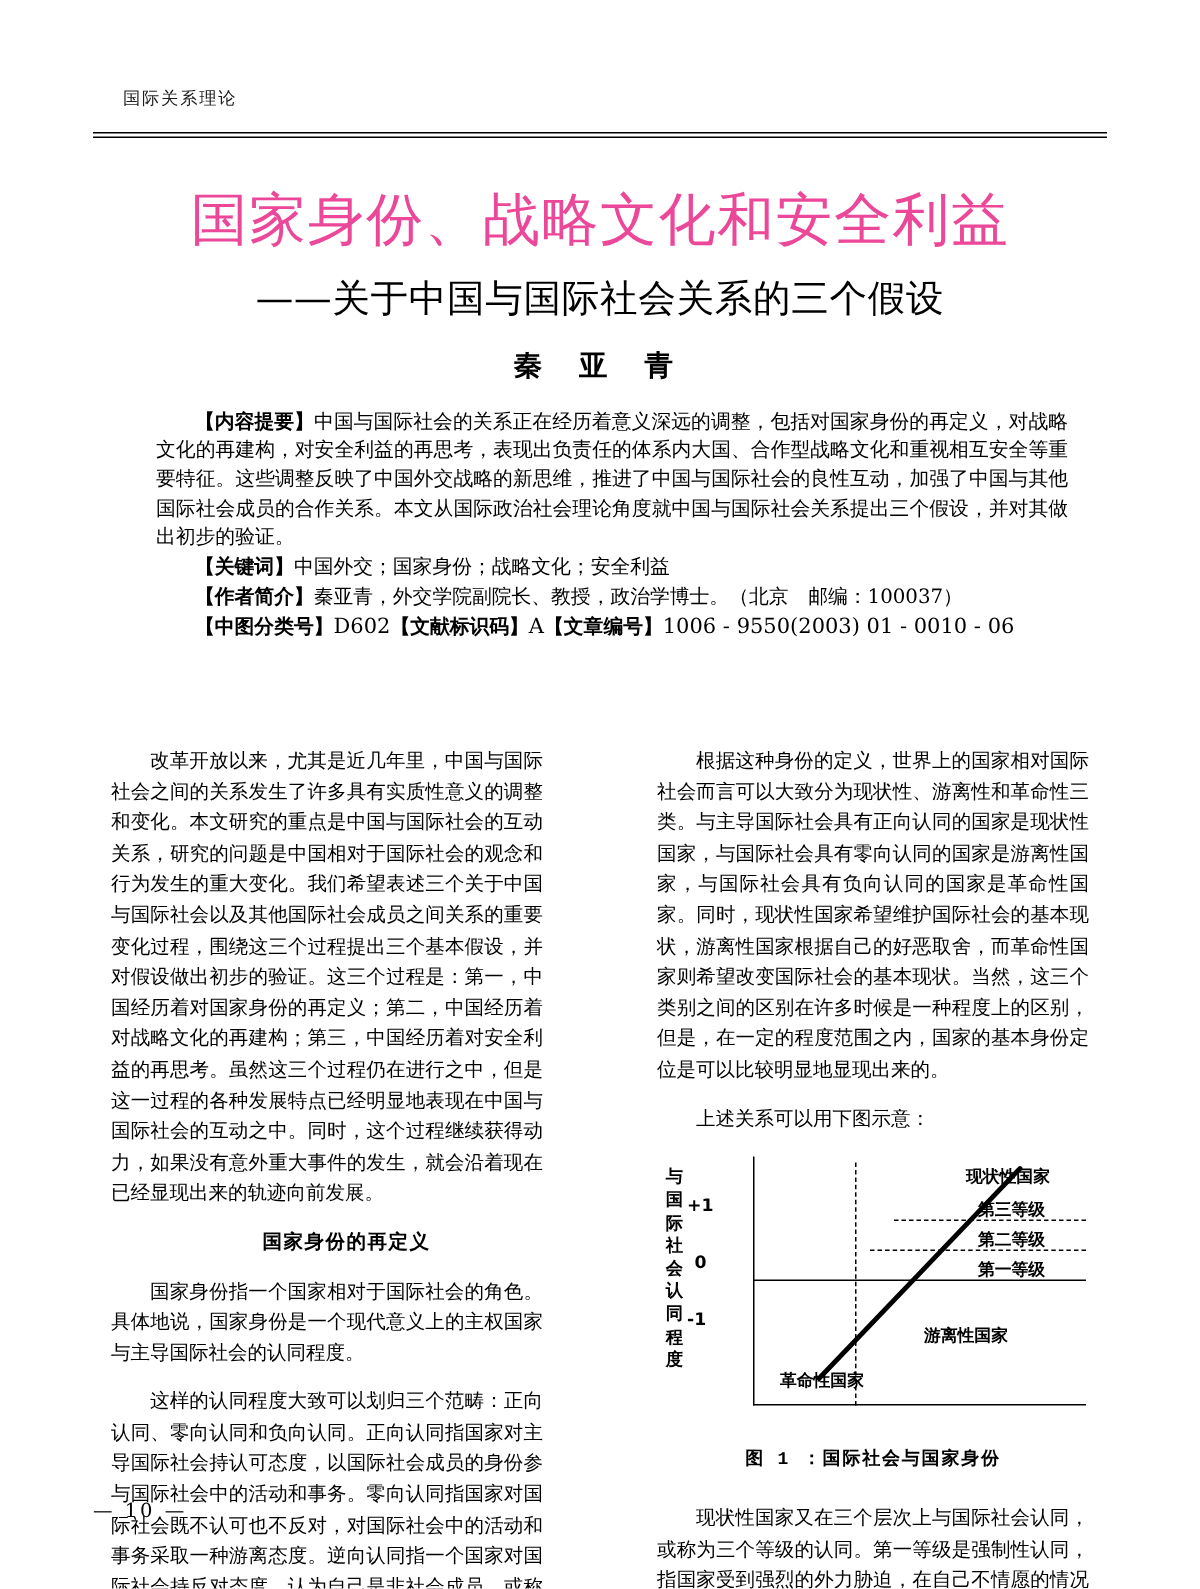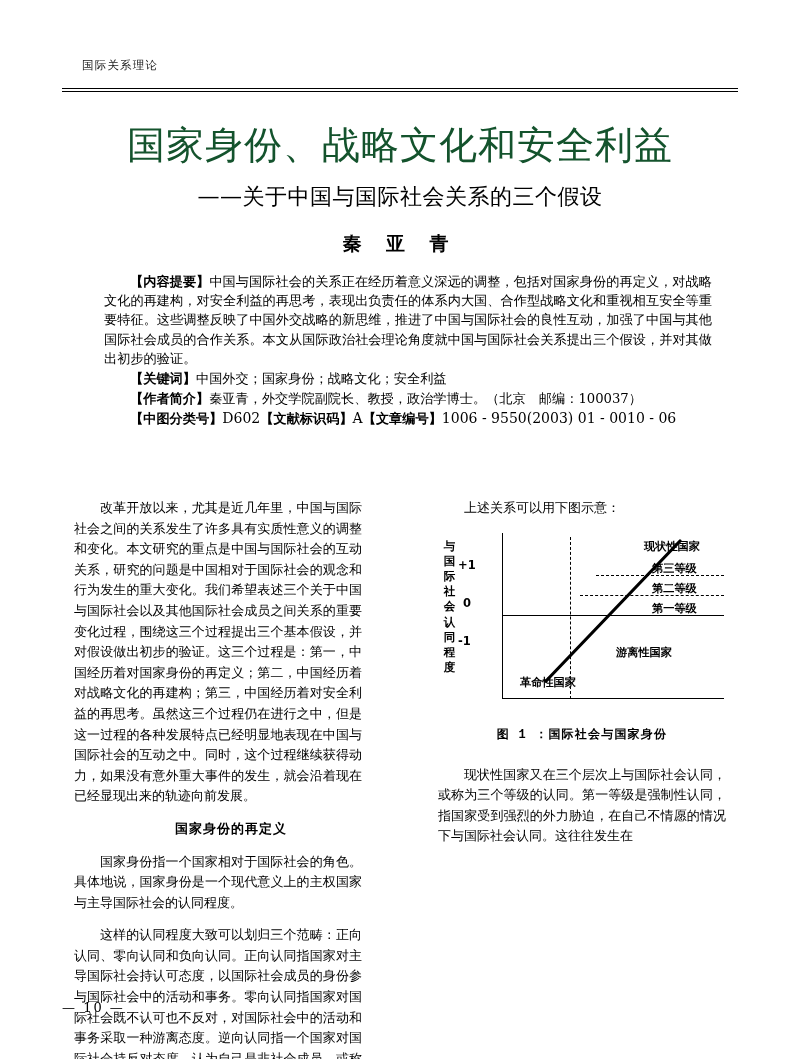--- a/index.html
+++ b/index.html
@@ -44,35 +44,35 @@
     box-sizing: border-box;
   }
 
   
   .title {
     position: absolute;
     left: 0;
     right: 0;
     top: 127px;
     text-align: center;
-    font-family: Liberation Mono, monospace;
+    font-family: Liberation Serif, serif;
     font-size: 38px;
     font-weight: 400;
     letter-spacing: 1px;
     line-height: 1.1;
-    color: #14532d;
+    color: #ec4899;
   }
   .subtitle {
     position: absolute;
     left: 0;
     right: 0;
     top: 182px;
     text-align: center;
     font-family: "DejaVu Serif", "Liberation Serif", serif;
-    font-size: 22px;
+    font-size: 25px;
     letter-spacing: 0.5px;
     color: #000;
   }
   .author {
     position: absolute;
     left: 0;
     right: 0;
     top: 231px;
     text-align: center;
     font-family: "DejaVu Serif", "Liberation Serif", serif;
@@ -307,20 +307,21 @@
   </div>
 
   <div class="col col-left">
     <p>改革开放以来，尤其是近几年里，中国与国际社会之间的关系发生了许多具有实质性意义的调整和变化。本文研究的重点是中国与国际社会的互动关系，研究的问题是中国相对于国际社会的观念和行为发生的重大变化。我们希望表述三个关于中国与国际社会以及其他国际社会成员之间关系的重要变化过程，围绕这三个过程提出三个基本假设，并对假设做出初步的验证。这三个过程是：第一，中国经历着对国家身份的再定义；第二，中国经历着对战略文化的再建构；第三，中国经历着对安全利益的再思考。虽然这三个过程仍在进行之中，但是这一过程的各种发展特点已经明显地表现在中国与国际社会的互动之中。同时，这个过程继续获得动力，如果没有意外重大事件的发生，就会沿着现在已经显现出来的轨迹向前发展。</p>
     <p class="section-head">国家身份的再定义</p>
     <p>国家身份指一个国家相对于国际社会的角色。具体地说，国家身份是一个现代意义上的主权国家与主导国际社会的认同程度。</p>
     <p>这样的认同程度大致可以划归三个范畴：正向认同、零向认同和负向认同。正向认同指国家对主导国际社会持认可态度，以国际社会成员的身份参与国际社会中的活动和事务。零向认同指国家对国际社会既不认可也不反对，对国际社会中的活动和事务采取一种游离态度。逆向认同指一个国家对国际社会持反对态度，认为自己是非社会成员，或称体系外国家，基本不参与国际社会中的活动和事务，并认为这类活动和事务对</p>
   </div>
 
   <div class="col col-right">
+    <p>根据这种身份的定义，世界上的国家相对国际社会而言可以大致分为现状性、游离性和革命性三类。与主导国际社会具有正向认同的国家是现状性国家，与国际社会具有零向认同的国家是游离性国家，与国际社会具有负向认同的国家是革命性国家。同时，现状性国家希望维护国际社会的基本现状，游离性国家根据自己的好恶取舍，而革命性国家则希望改变国际社会的基本现状。当然，这三个类别之间的区别在许多时候是一种程度上的区别，但是，在一定的程度范围之内，国家的基本身份定位是可以比较明显地显现出来的。</p>
     <p>上述关系可以用下图示意：</p>
 
     <div class="figure">
 
       <div class="fig-ylabel">
         <span>与</span>
         <span>国</span>
         <span>际</span>
         <span>社</span>
         <span>会</span>

